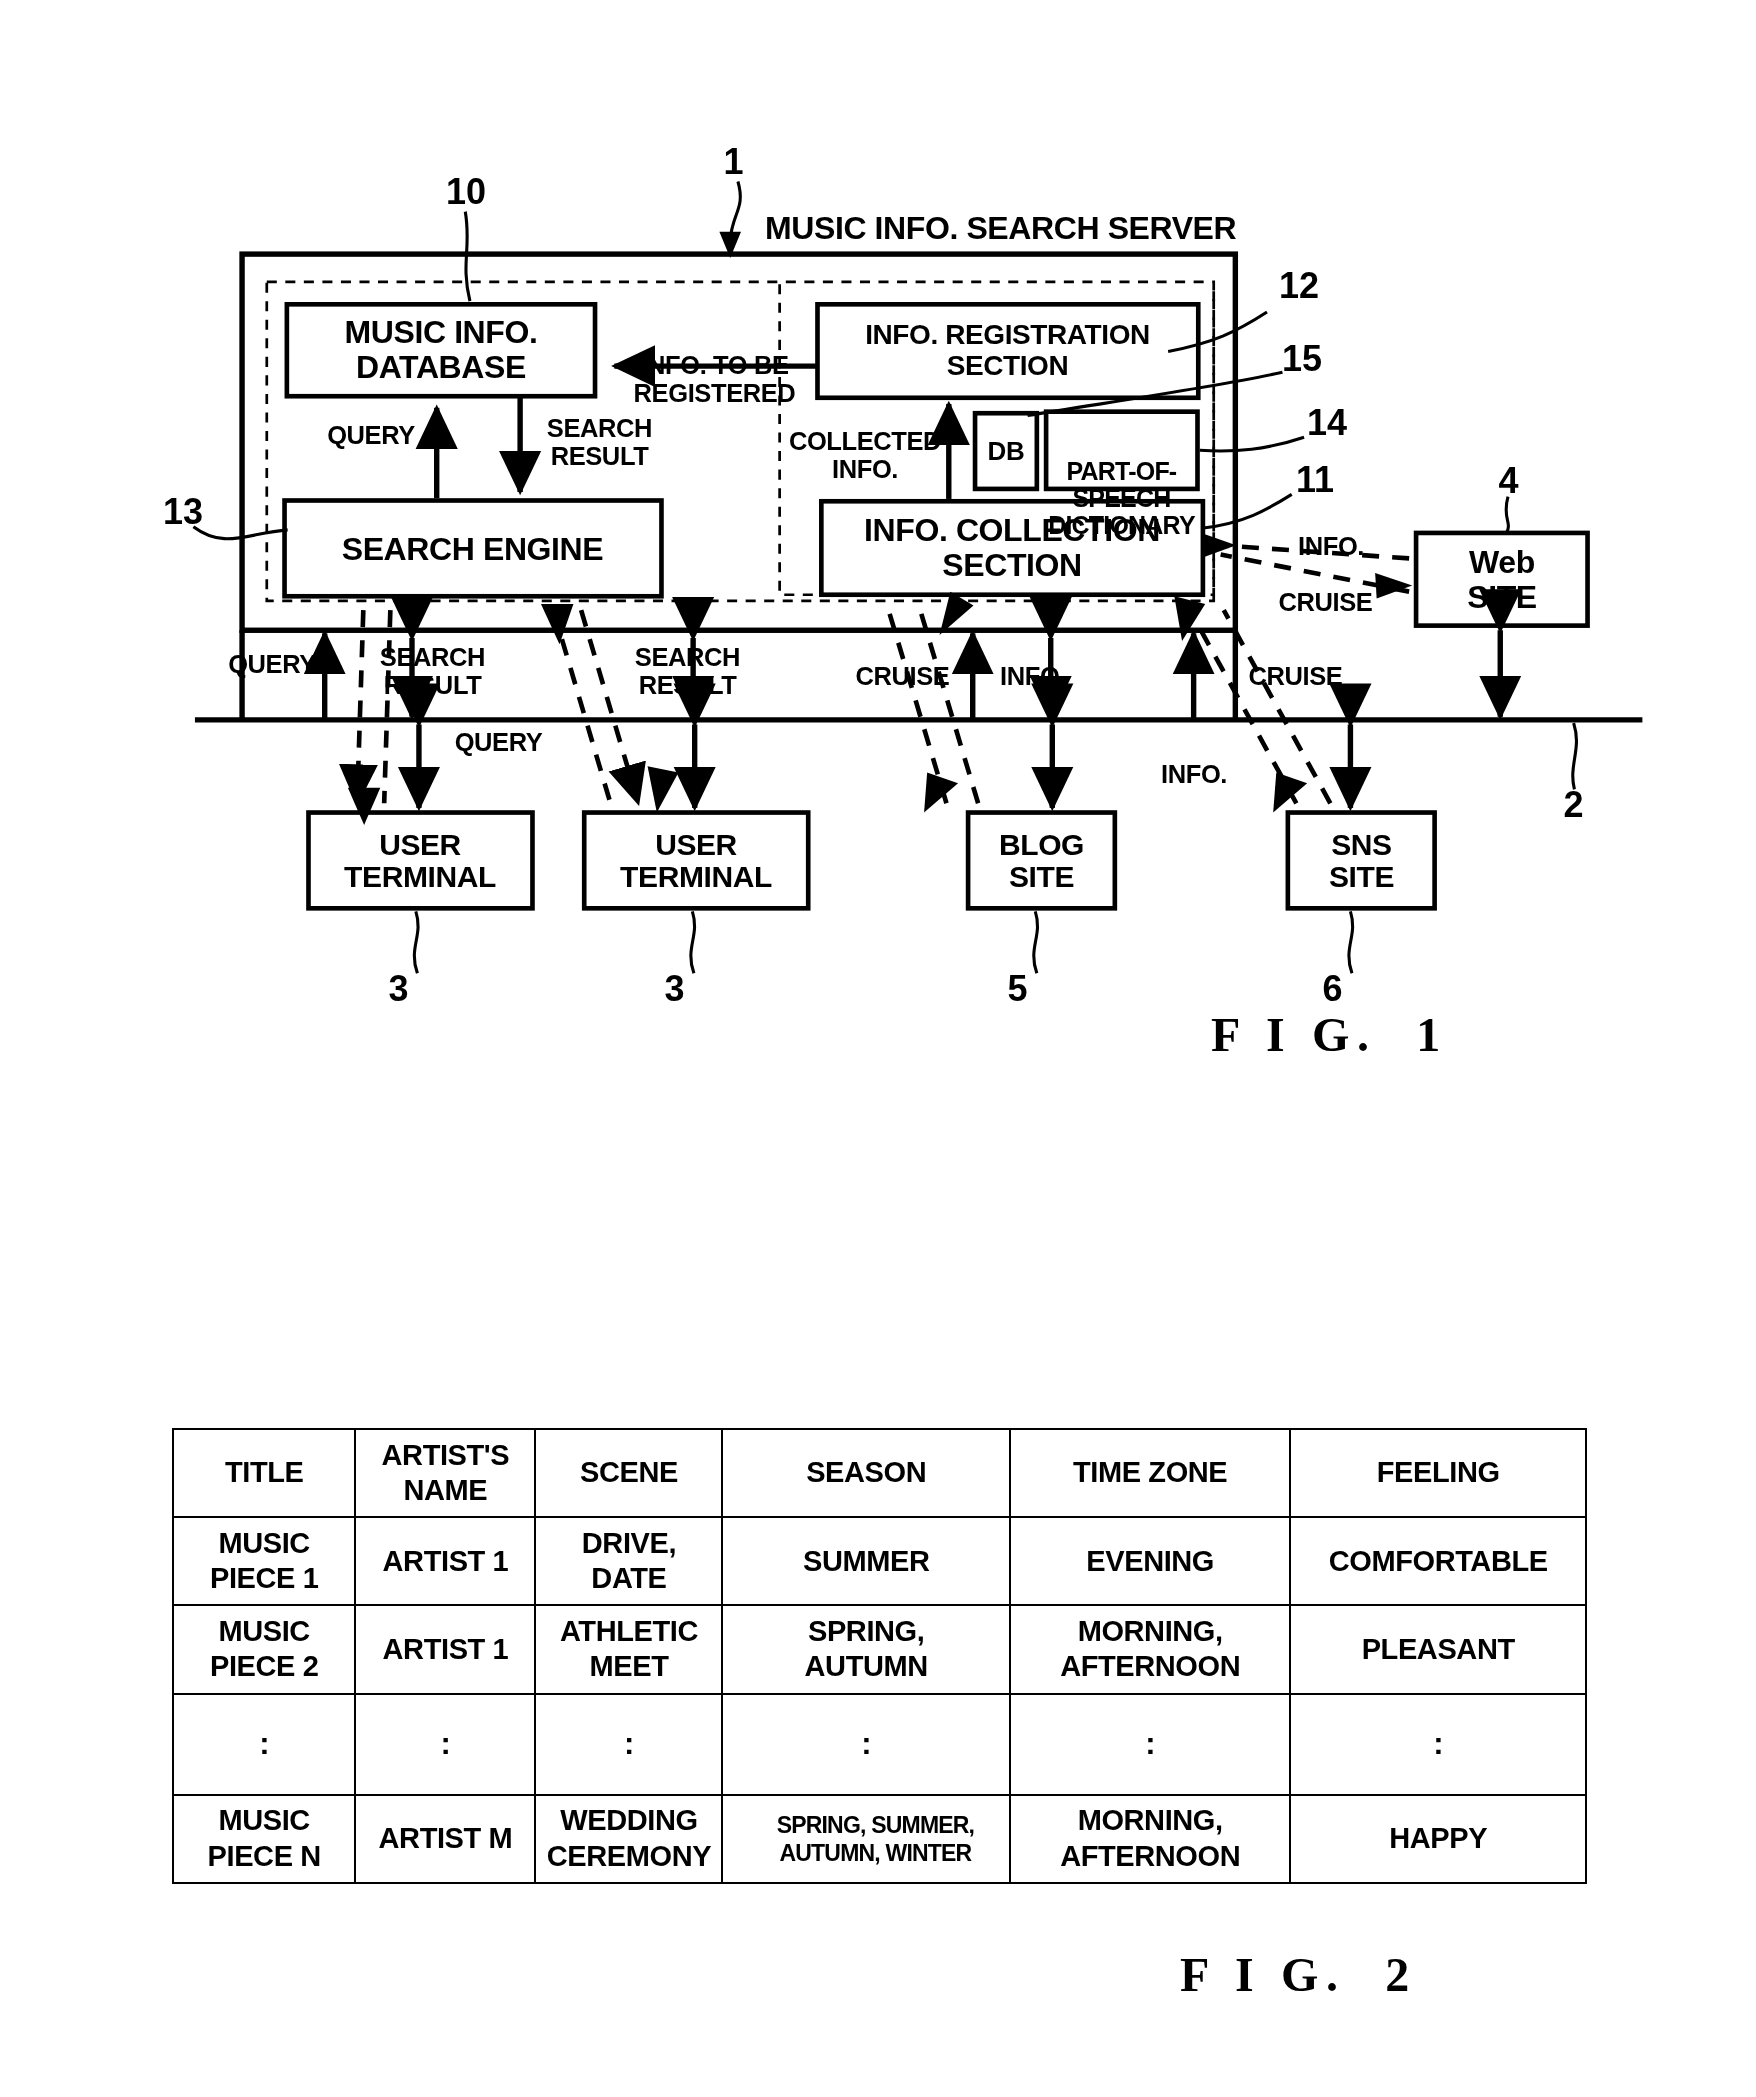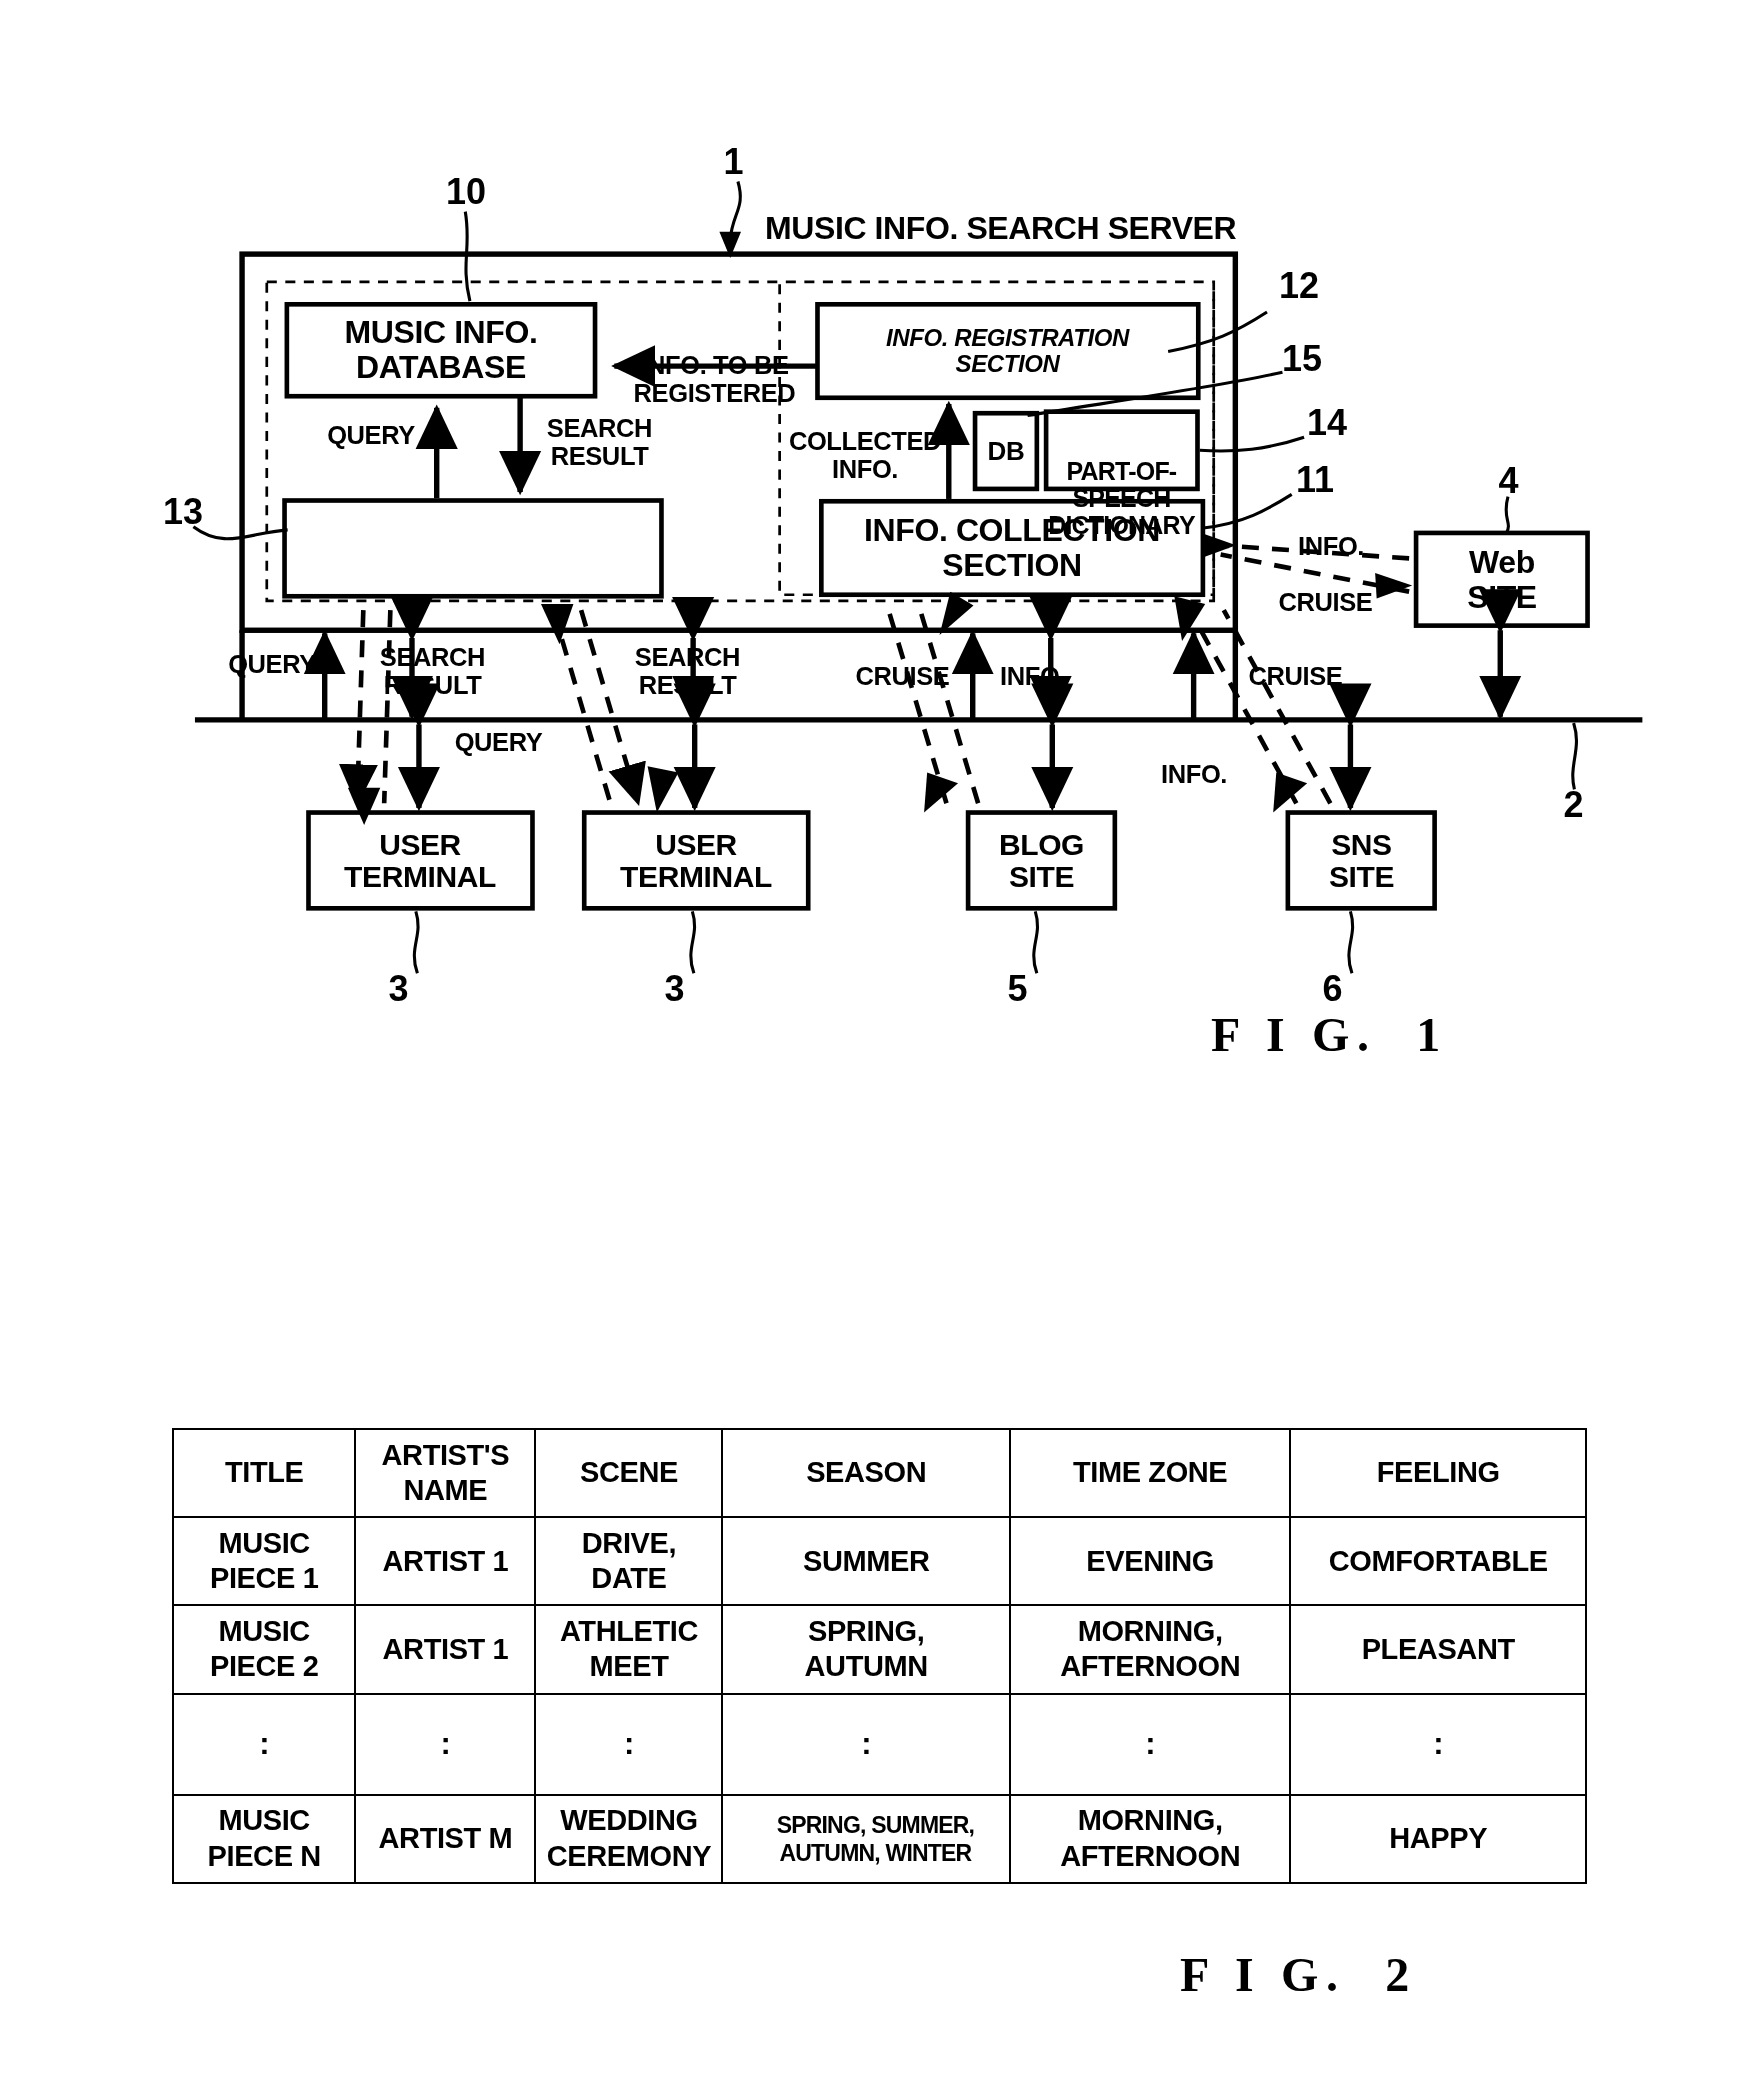--- a/index.html
+++ b/index.html
@@ -232,22 +232,23 @@
       <path d="M1340,1180 C1350,1212 1330,1226 1342,1260"></path>
 
       <path d="M1748,1180 C1758,1212 1738,1226 1750,1260"></path>
     </g>
   </svg>
 
   <div class="txt boxlabel" style="left:765px; top:209px; width:494px; height:39px; font-size:32px; text-align:left; justify-content:flex-start;">MUSIC INFO. SEARCH SERVER</div>
 
   <div class="txt boxlabel" style="left:287px; top:304px; width:308px; height:92px; font-size:32px;">MUSIC INFO.<br>DATABASE</div>
 
-  <div class="txt boxlabel" style="left:817px; top:304px; width:381px; height:93px; font-size:24px;font-style:italic;">INFO. REGISTRATION<br>SECTION</div>
-
+  <div class="txt boxlabel" style="left:817px; top:304px; width:381px; height:93px; font-size:28px;">INFO. REGISTRATION<br>SECTION</div>
+
+  <div class="txt boxlabel" style="left:284px; top:501px; width:377px; height:96px; font-size:32px;">SEARCH ENGINE</div>
 
   <div class="txt boxlabel" style="left:821px; top:501px; width:382px; height:93px; font-size:32px;">INFO. COLLECTION<br>SECTION</div>
 
   <div class="txt boxlabel" style="left:975px; top:413px; width:62px; height:76px; font-size:26px;">DB</div>
 
   <div class="txt boxlabel" style="left:1046px; top:412px; width:151px; height:77px; font-size:25px; letter-spacing:-0.8px;margin-top:48px;">PART-OF-<br>SPEECH<br>DICTIONARY</div>
 
   <div class="txt boxlabel" style="left:1416px; top:533px; width:172px; height:93px; font-size:32px;">Web<br>SITE</div>
 
   <div class="txt boxlabel" style="left:308px; top:813px; width:224px; height:96px; font-size:30px;">USER<br>TERMINAL</div>

